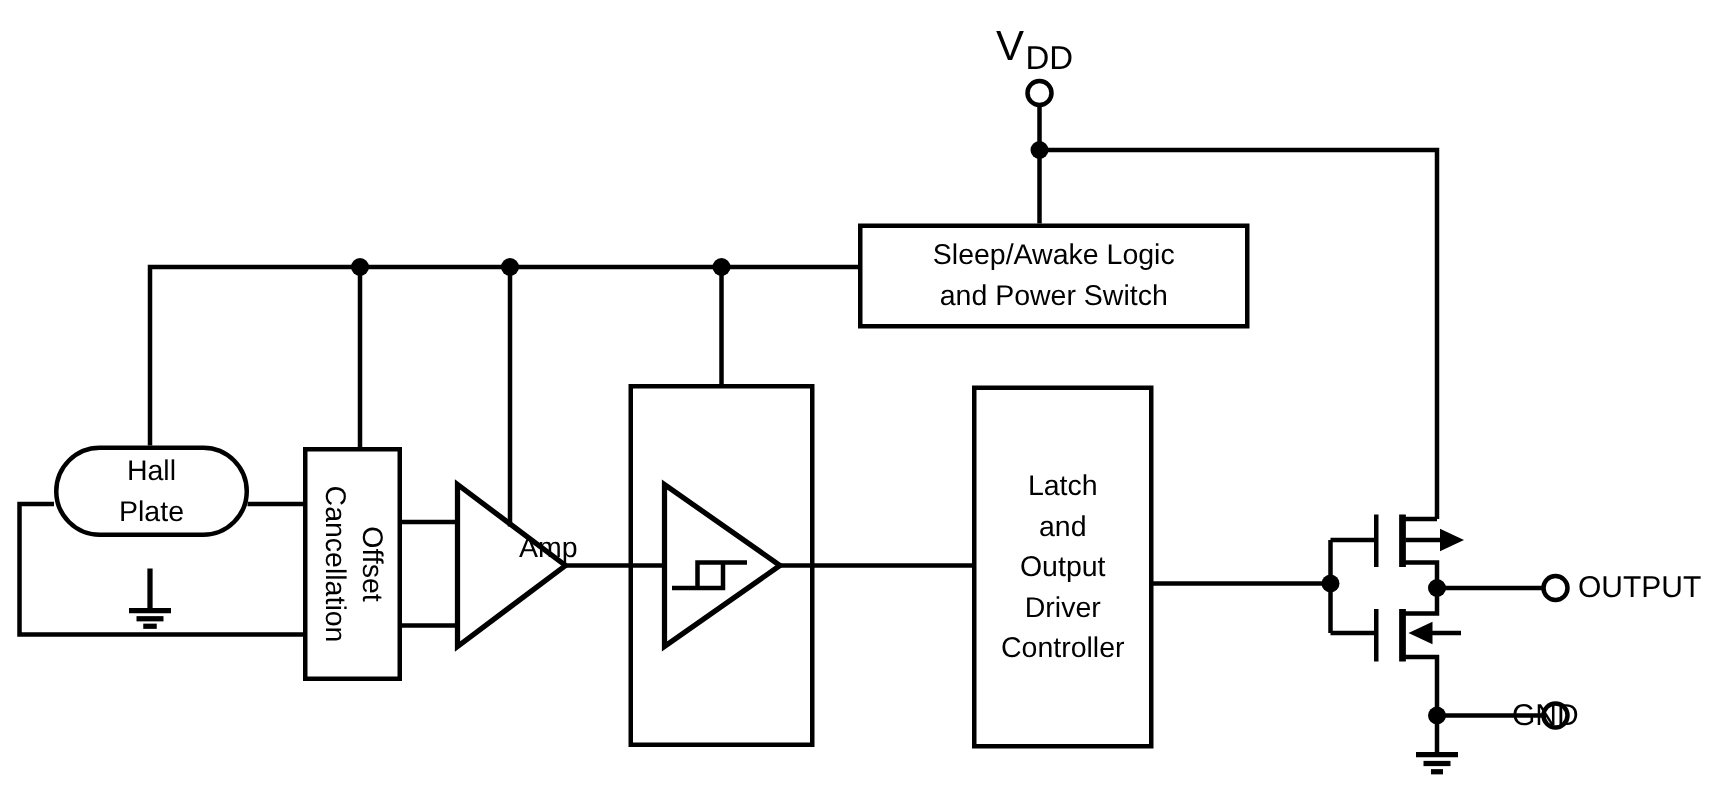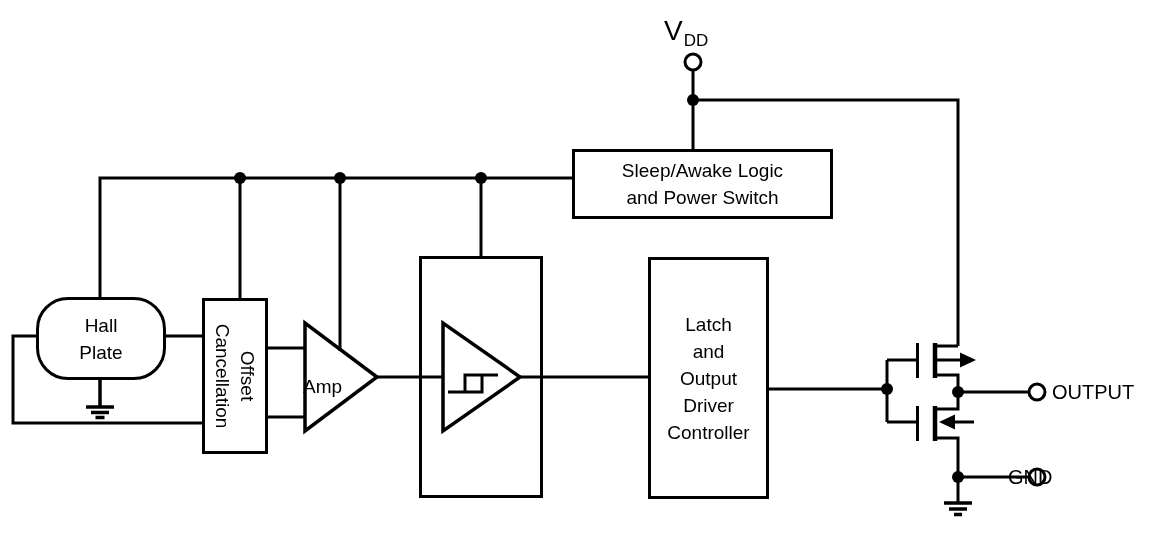--- a/index.html
+++ b/index.html
@@ -47,35 +47,36 @@
   .floating-label {
     position: absolute;
     font-size: 20px;
     line-height: 26px;
     color: #000000;
     white-space: nowrap;
   }
   .amp-label {
     position: absolute;
     left: 303px;
-    top: 375px;
+    top: 354px;
     width: 66px;
-    text-align: left;
+    text-align: right;
     font-size: 19px;
     line-height: 24px;
+    padding-left: 16px;
   }
   .vdd-label {
     position: absolute;
     left: 664px;
     top: 16px;
     font-size: 28px;
     line-height: 30px;
   }
   .vdd-label .sub-script {
-    font-size: 17px;
+    font-size: 22px;
     vertical-align: -6px;
     margin-left: 1px;
   }
 </style>
 </head>
 <body>
 
 <div id="canvas">
 
   <svg id="wires" width="1150" height="534" viewBox="0 0 1150 534">
@@ -167,21 +168,21 @@
         <circle cx="340" cy="178" r="6"></circle>
         <circle cx="481" cy="178" r="6"></circle>
         <circle cx="693" cy="100" r="6"></circle>
         <circle cx="887" cy="389" r="6"></circle>
         <circle cx="958" cy="392" r="6"></circle>
         <circle cx="958" cy="477" r="6"></circle>
       </g>
     </g>
   </svg>
 
-  <div class="box" style="left:36px; top:297px; width:130px; height:83px;border-radius:32px;">
+  <div class="box" style="left:36px; top:297px; width:130px; height:61px;border-radius:32px;">
     <span class="box-label">Hall
 Plate</span>
   </div>
 
   <div class="box" style="left:202px; top:298px; width:66px; height:156px;">
     <span class="rot90">Offset
 Cancellation</span>
   </div>
 
   <div class="box" style="left:419px; top:256px; width:124px; height:242px;"></div>

